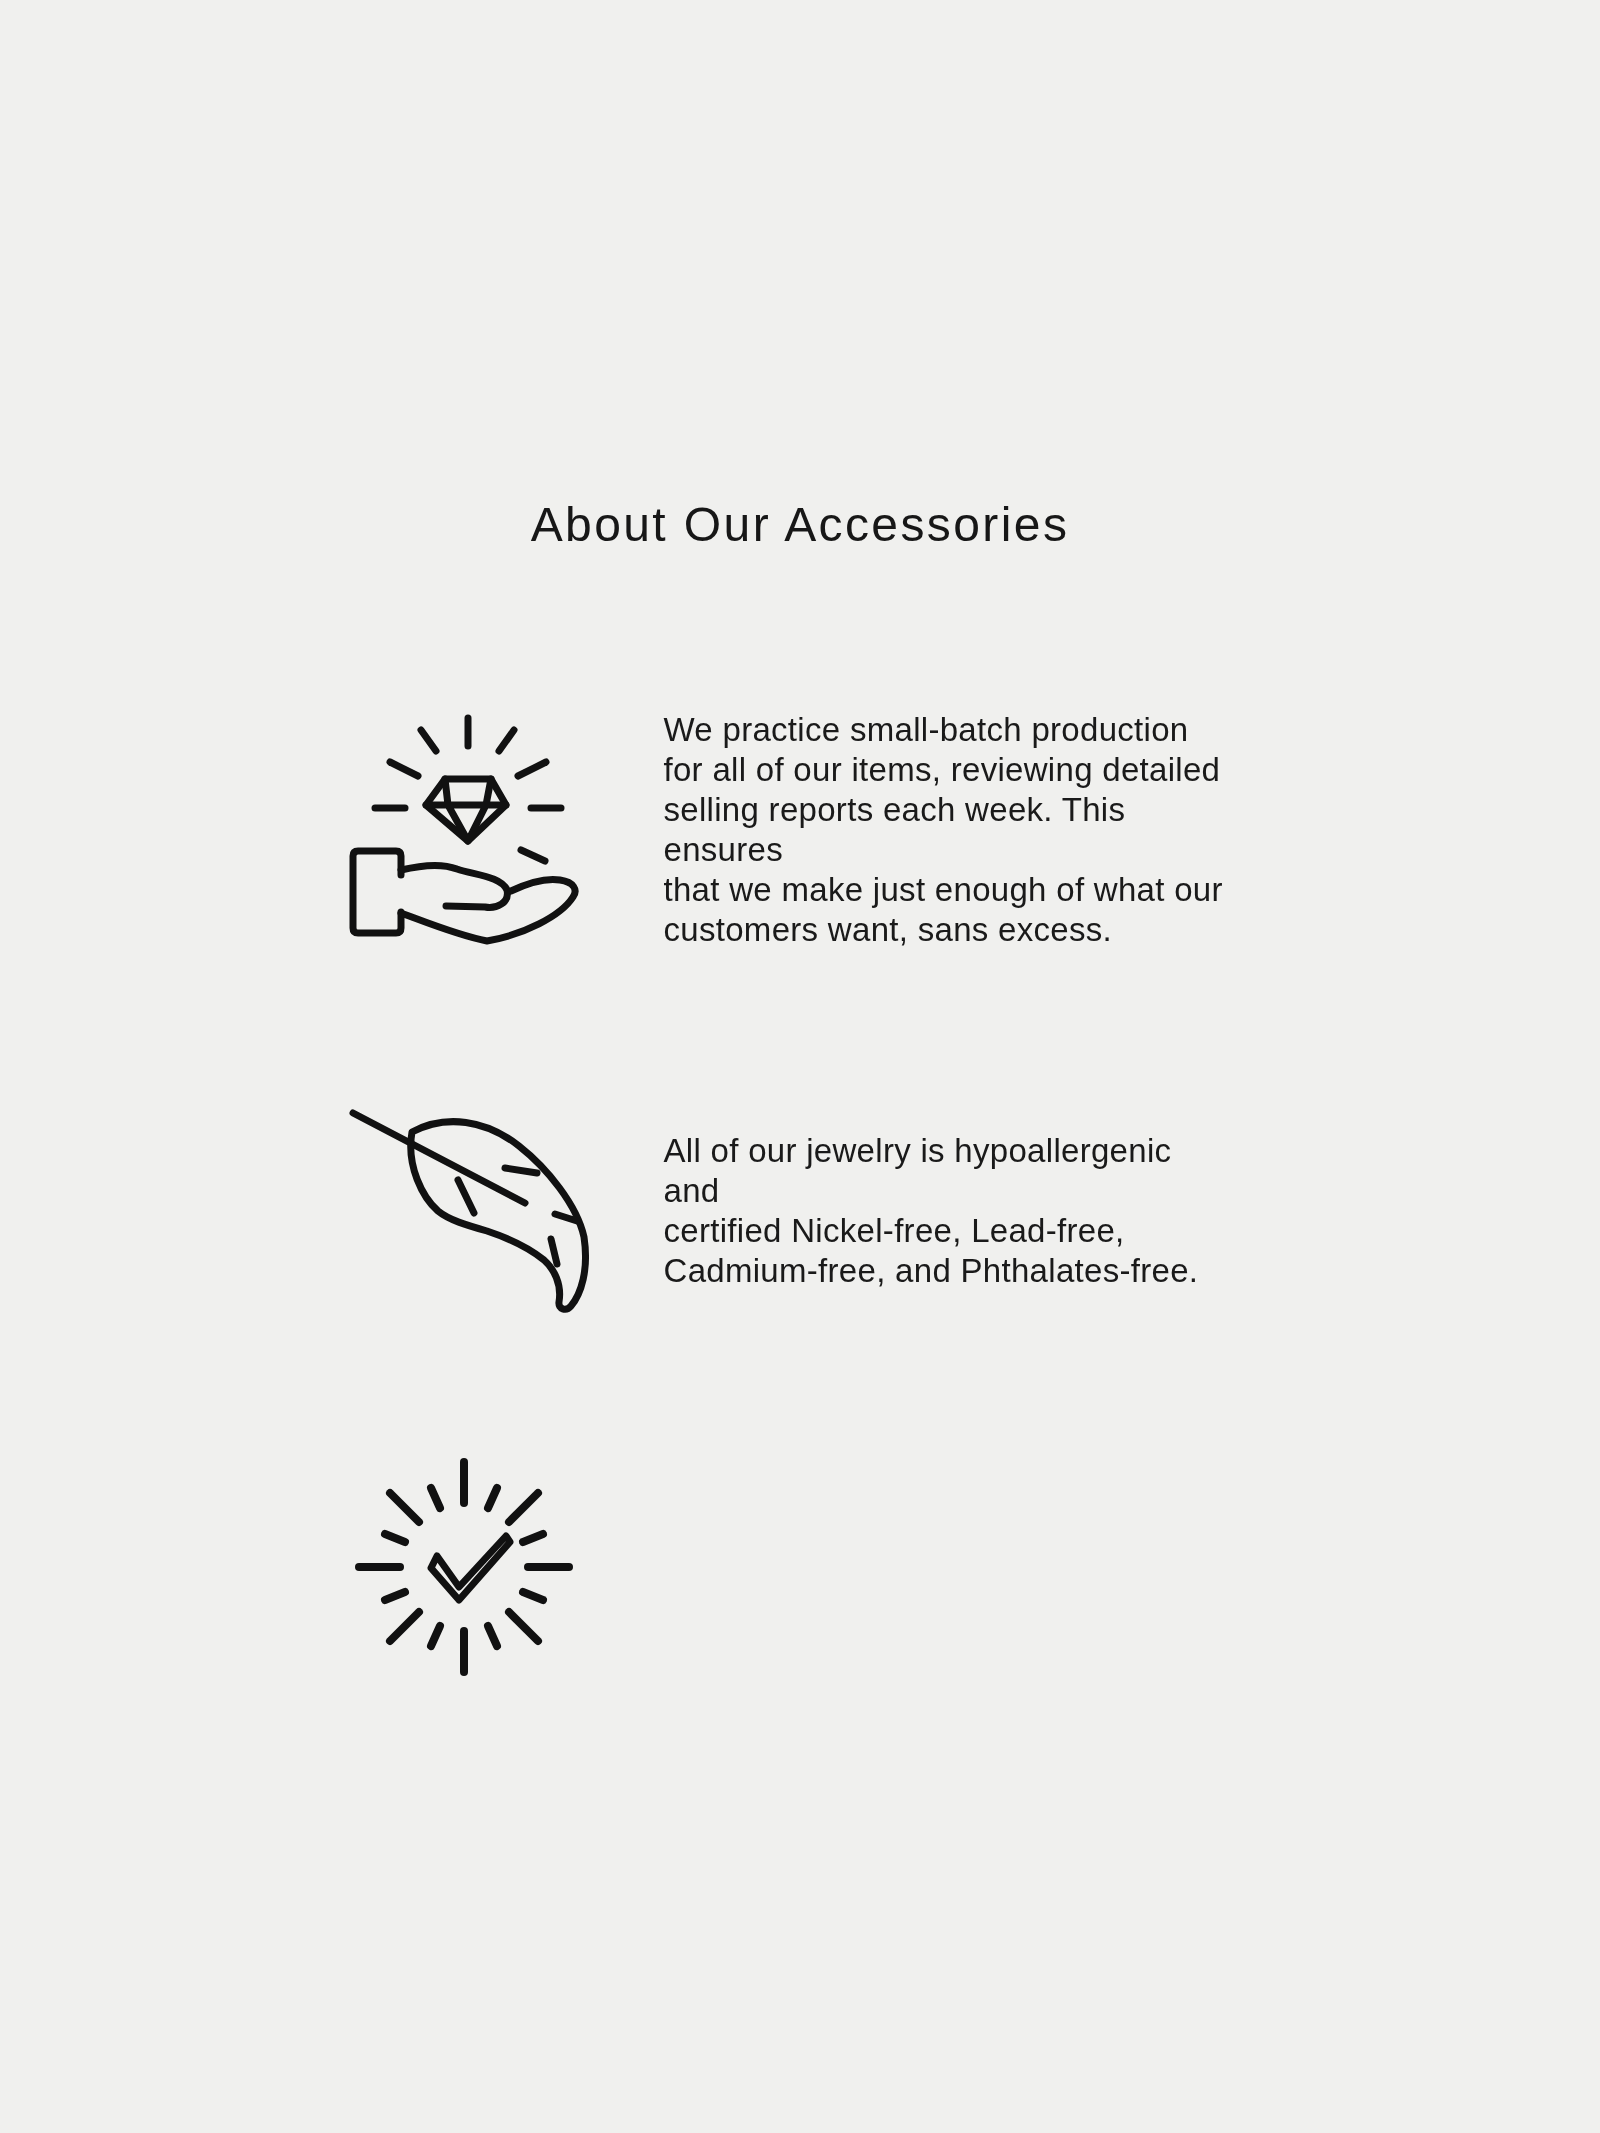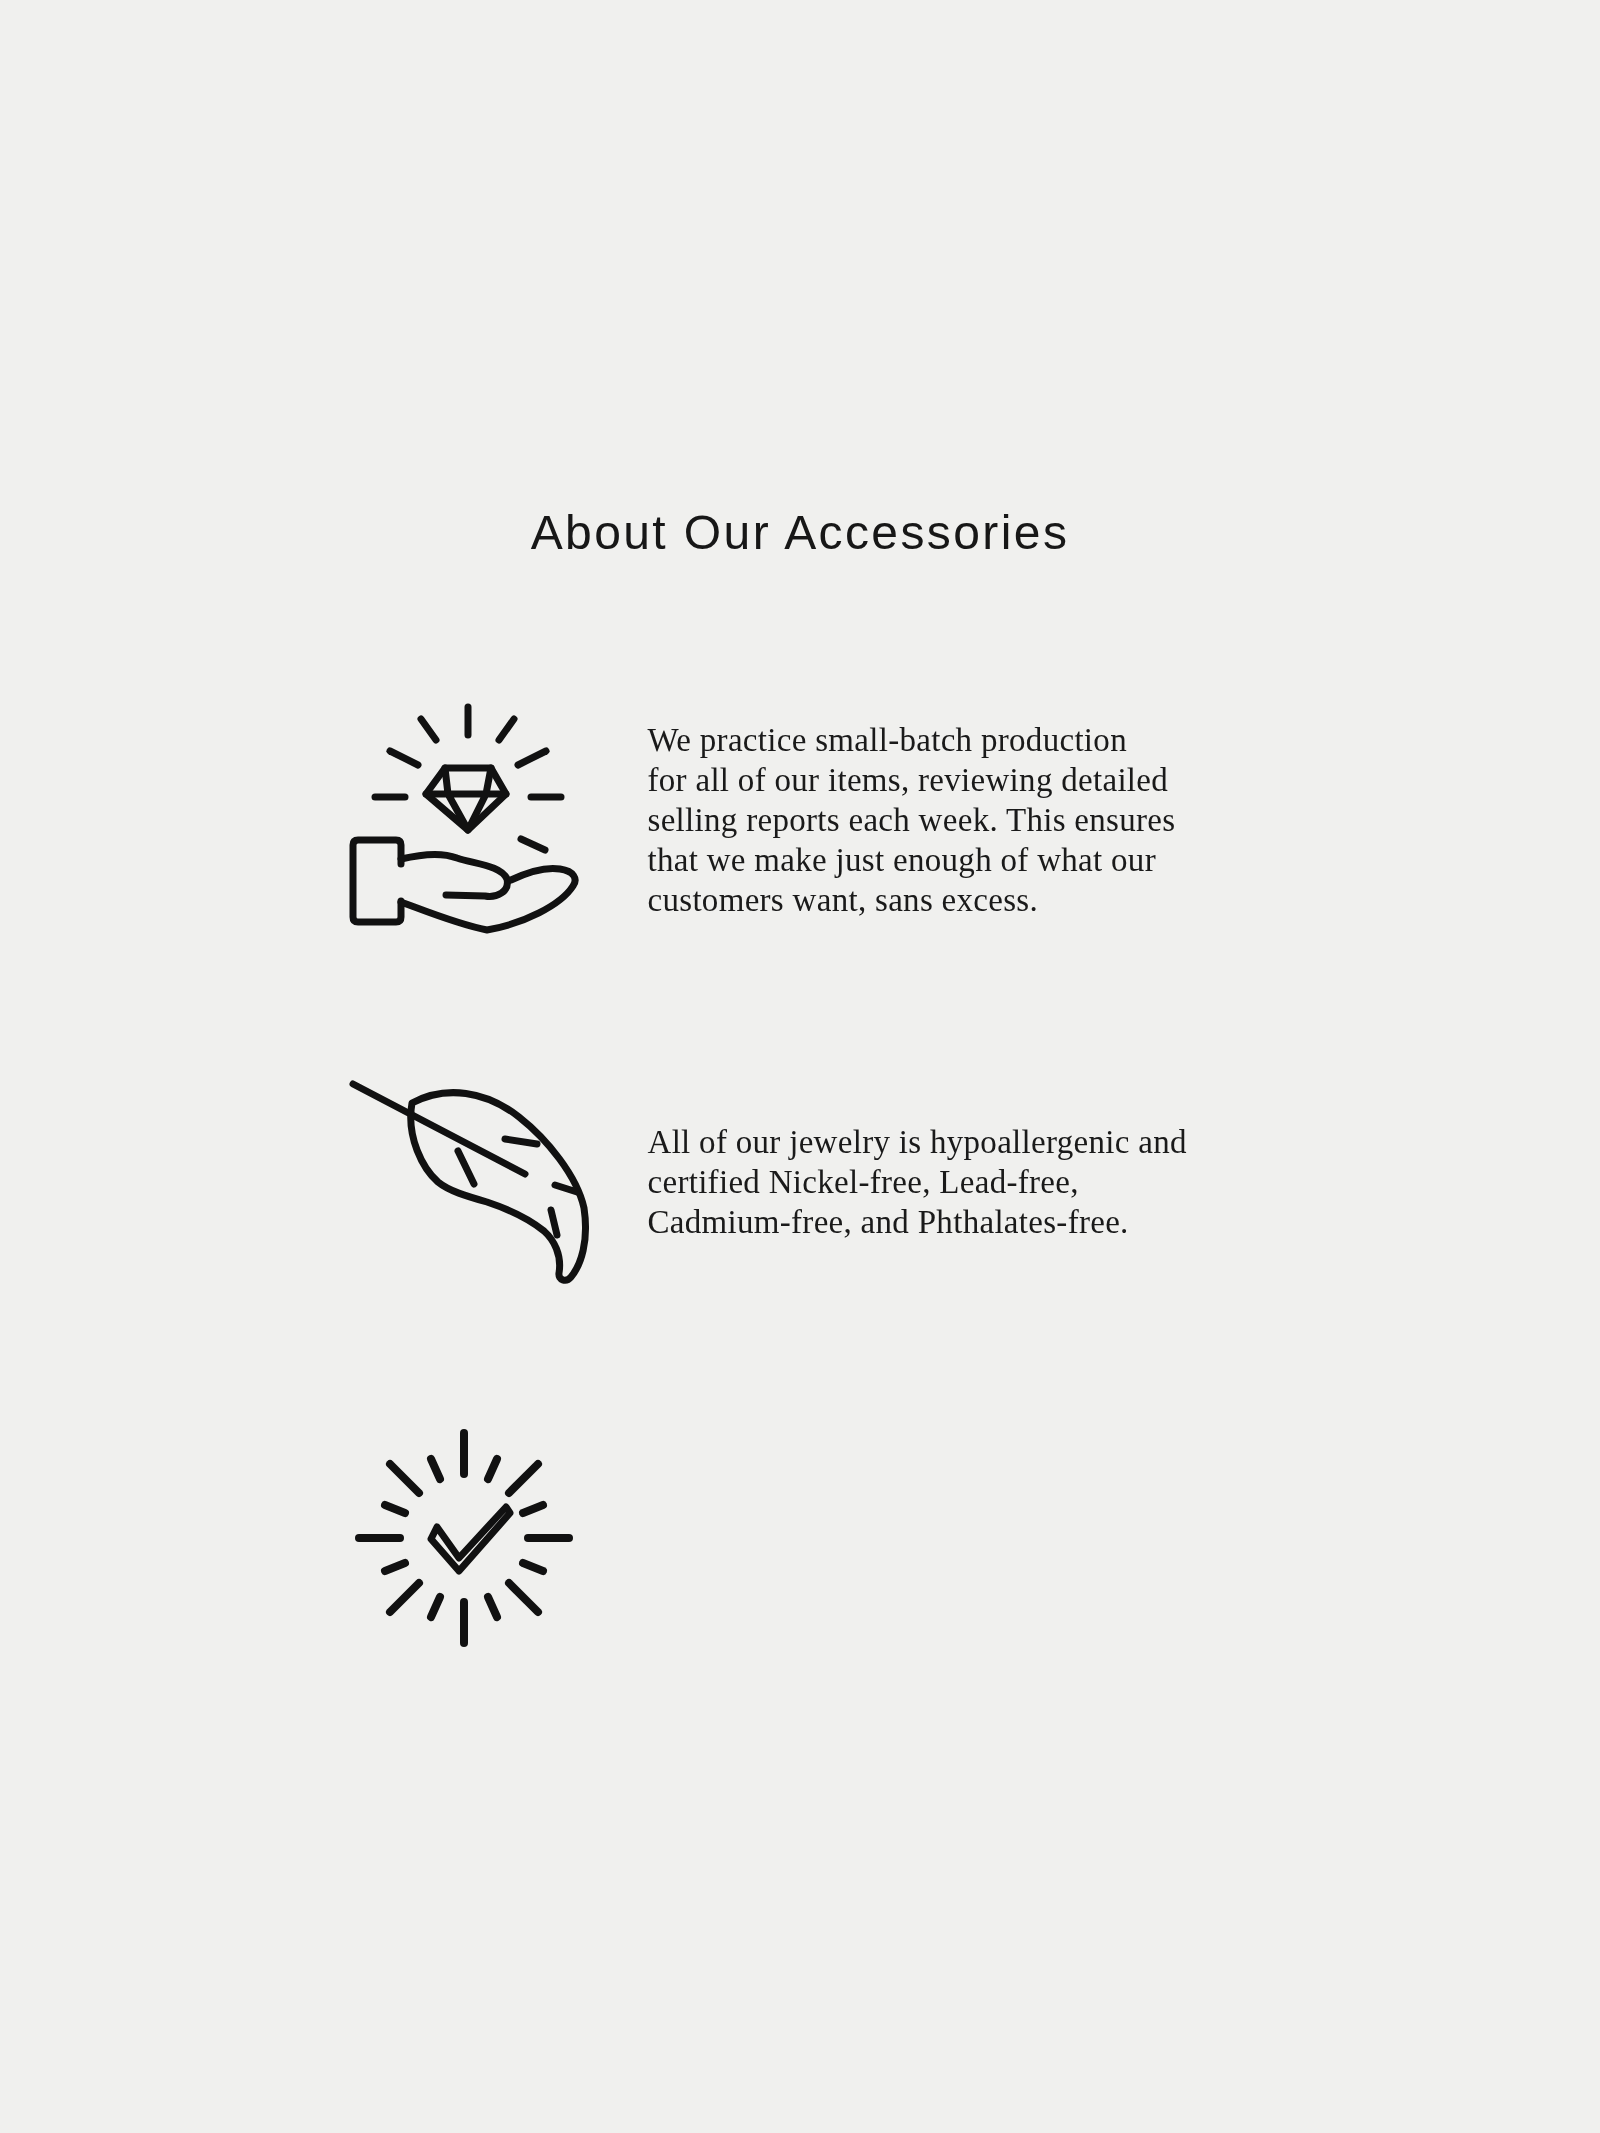--- a/index.html
+++ b/index.html
@@ -7,21 +7,21 @@
   body {
     width: 1600px;
     height: 2133px;
     background: #f0f0ee;
     color: #1a1a1a;
     font-family: "Liberation Sans", sans-serif;
     overflow: hidden;
   }
   .page { padding-top: 497px; }
   .title {
-    margin: 8px 0 142px 0;
+    margin: 0 0 142px 0;
     font-size: 48px;
     font-weight: 400;
     letter-spacing: 2.4px;
     text-align: center;
     color: #171717;
   }
   .features {
     width: 905px;
     margin: 0 auto;
   }
@@ -29,27 +29,26 @@
     display: flex;
     align-items: center;
     margin-bottom: 140px;
   }
   .icon-cell {
     flex: 0 0 300px;
     width: 300px;
   }
   .icon-cell svg { display: block; }
   .feature-text {
-    margin: 0;
+    margin: 16px;
     font-size: 33px;
     line-height: 40px;
     letter-spacing: 0.3px;
     white-space: pre-line;
     color: #1a1a1a;
-    font-family: Liberation Serif, serif;
   }
   .stroke {
     fill: none;
     stroke: #111;
     stroke-width: 7;
     stroke-linecap: round;
     stroke-linejoin: round;
   }
   .stroke-thick {
     fill: none;

